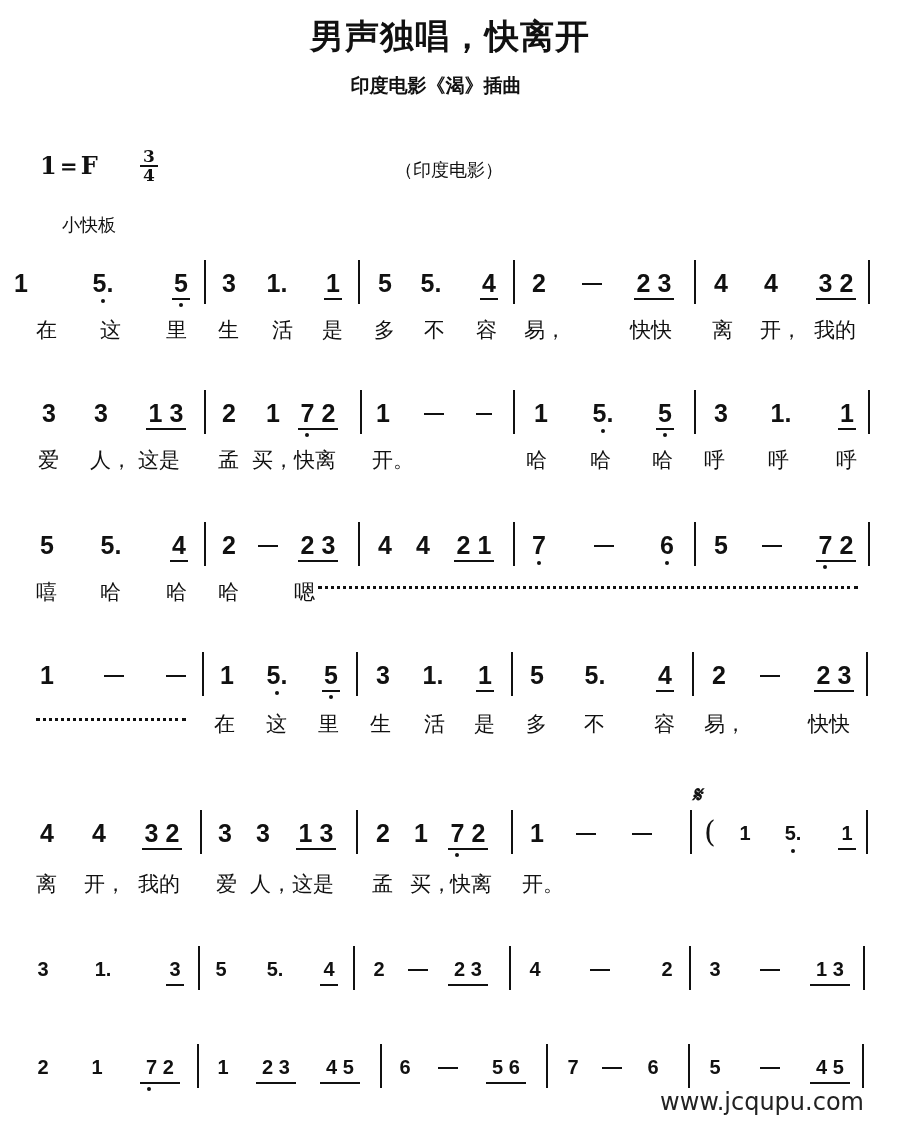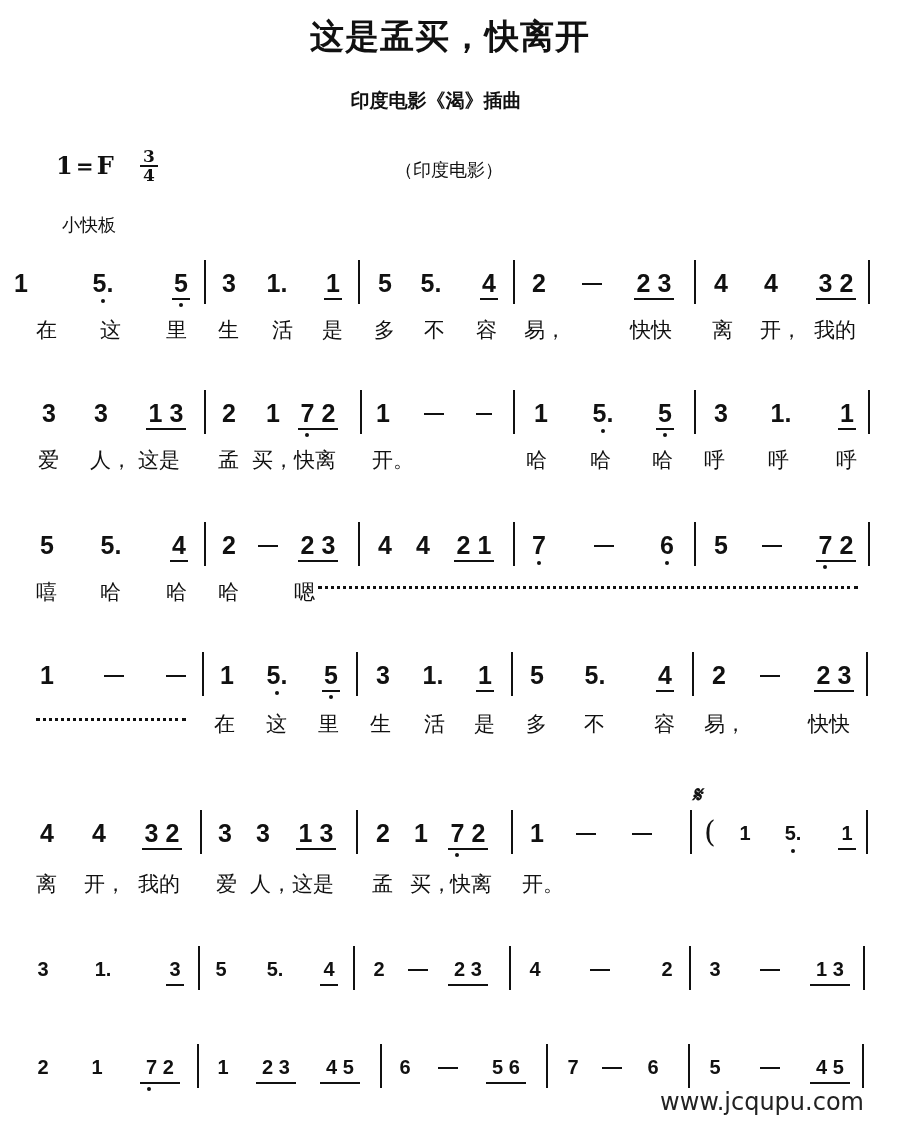--- a/index.html
+++ b/index.html
@@ -1,22 +1,22 @@
 <!DOCTYPE html>
 <html><head>
   <meta charset="utf-8">
   <style>
     html, body { margin: 0; padding: 0; background: #ffffff; }
     body { width: 900px; height: 1126px; position: relative; overflow: hidden;
            font-family: "DejaVu Sans", sans-serif; color: #111; }
     .title { position: absolute; top: 14px; left: 0; width: 900px; text-align: center;
              font-size: 34px; font-weight: bold; letter-spacing: 1px; }
-    .subtitle { position: absolute; top: 88px; left: 0; width: 872px; text-align: center;
+    .subtitle { position: absolute; top: 73px; left: 0; width: 872px; text-align: center;
                 font-size: 19px; font-weight: bold; }
-    .key { position: absolute; top: 150px; left: 56px; font-family: "DejaVu Serif", serif;
+    .key { position: absolute; top: 150px; left: 40px; font-family: "DejaVu Serif", serif;
            font-size: 24px; font-weight: bold; }
     .timesig { position: absolute; top: 148px; left: 140px; width: 18px; text-align: center;
                font-family: "DejaVu Serif", serif; font-size: 17px; font-weight: bold; line-height: 17px; }
     .timesig .bar { border-top: 2px solid #111; }
     .voice { position: absolute; top: 158px; left: 395px; font-size: 18px; }
     .tempo { position: absolute; top: 213px; left: 62px; font-size: 18px; }
     .row { position: absolute; left: 0; width: 900px; height: 40px; }
     .n { position: absolute; top: 0; font-family: "Liberation Sans", sans-serif; font-weight: bold;
          font-size: 25px; line-height: 30px; width: 22px; text-align: center; }
     .n.small { font-size: 20px; }
@@ -30,21 +30,21 @@
     .segno { position: absolute; font-size: 22px; font-weight: bold; font-style: italic; }
     .lyrics { position: absolute; left: 0; width: 900px; height: 30px; }
     .ly { position: absolute; top: 0; font-size: 21px; line-height: 28px; white-space: nowrap; }
     .dots { position: absolute; top: 8px; height: 3px; border-top: 3px dotted #111; }
     .watermark { position: absolute; left: 660px; top: 1088px; font-family: "DejaVu Sans", sans-serif;
                  font-size: 24px; color: #222; }
   </style>
 </head>
 <body>
 
-<div class="title">这是孟买，快离开</div>
+<div class="title">男声独唱，快离开</div>
 <div class="subtitle">印度电影《渴》插曲</div>
 <div class="key">1＝F</div>
 <div class="timesig">
   <div>3</div>
   <div class="bar">4</div>
 </div>
 <div class="voice">（印度电影）</div>
 <div class="tempo">小快板</div>
 
 <div class="row" style="top:268px;">

